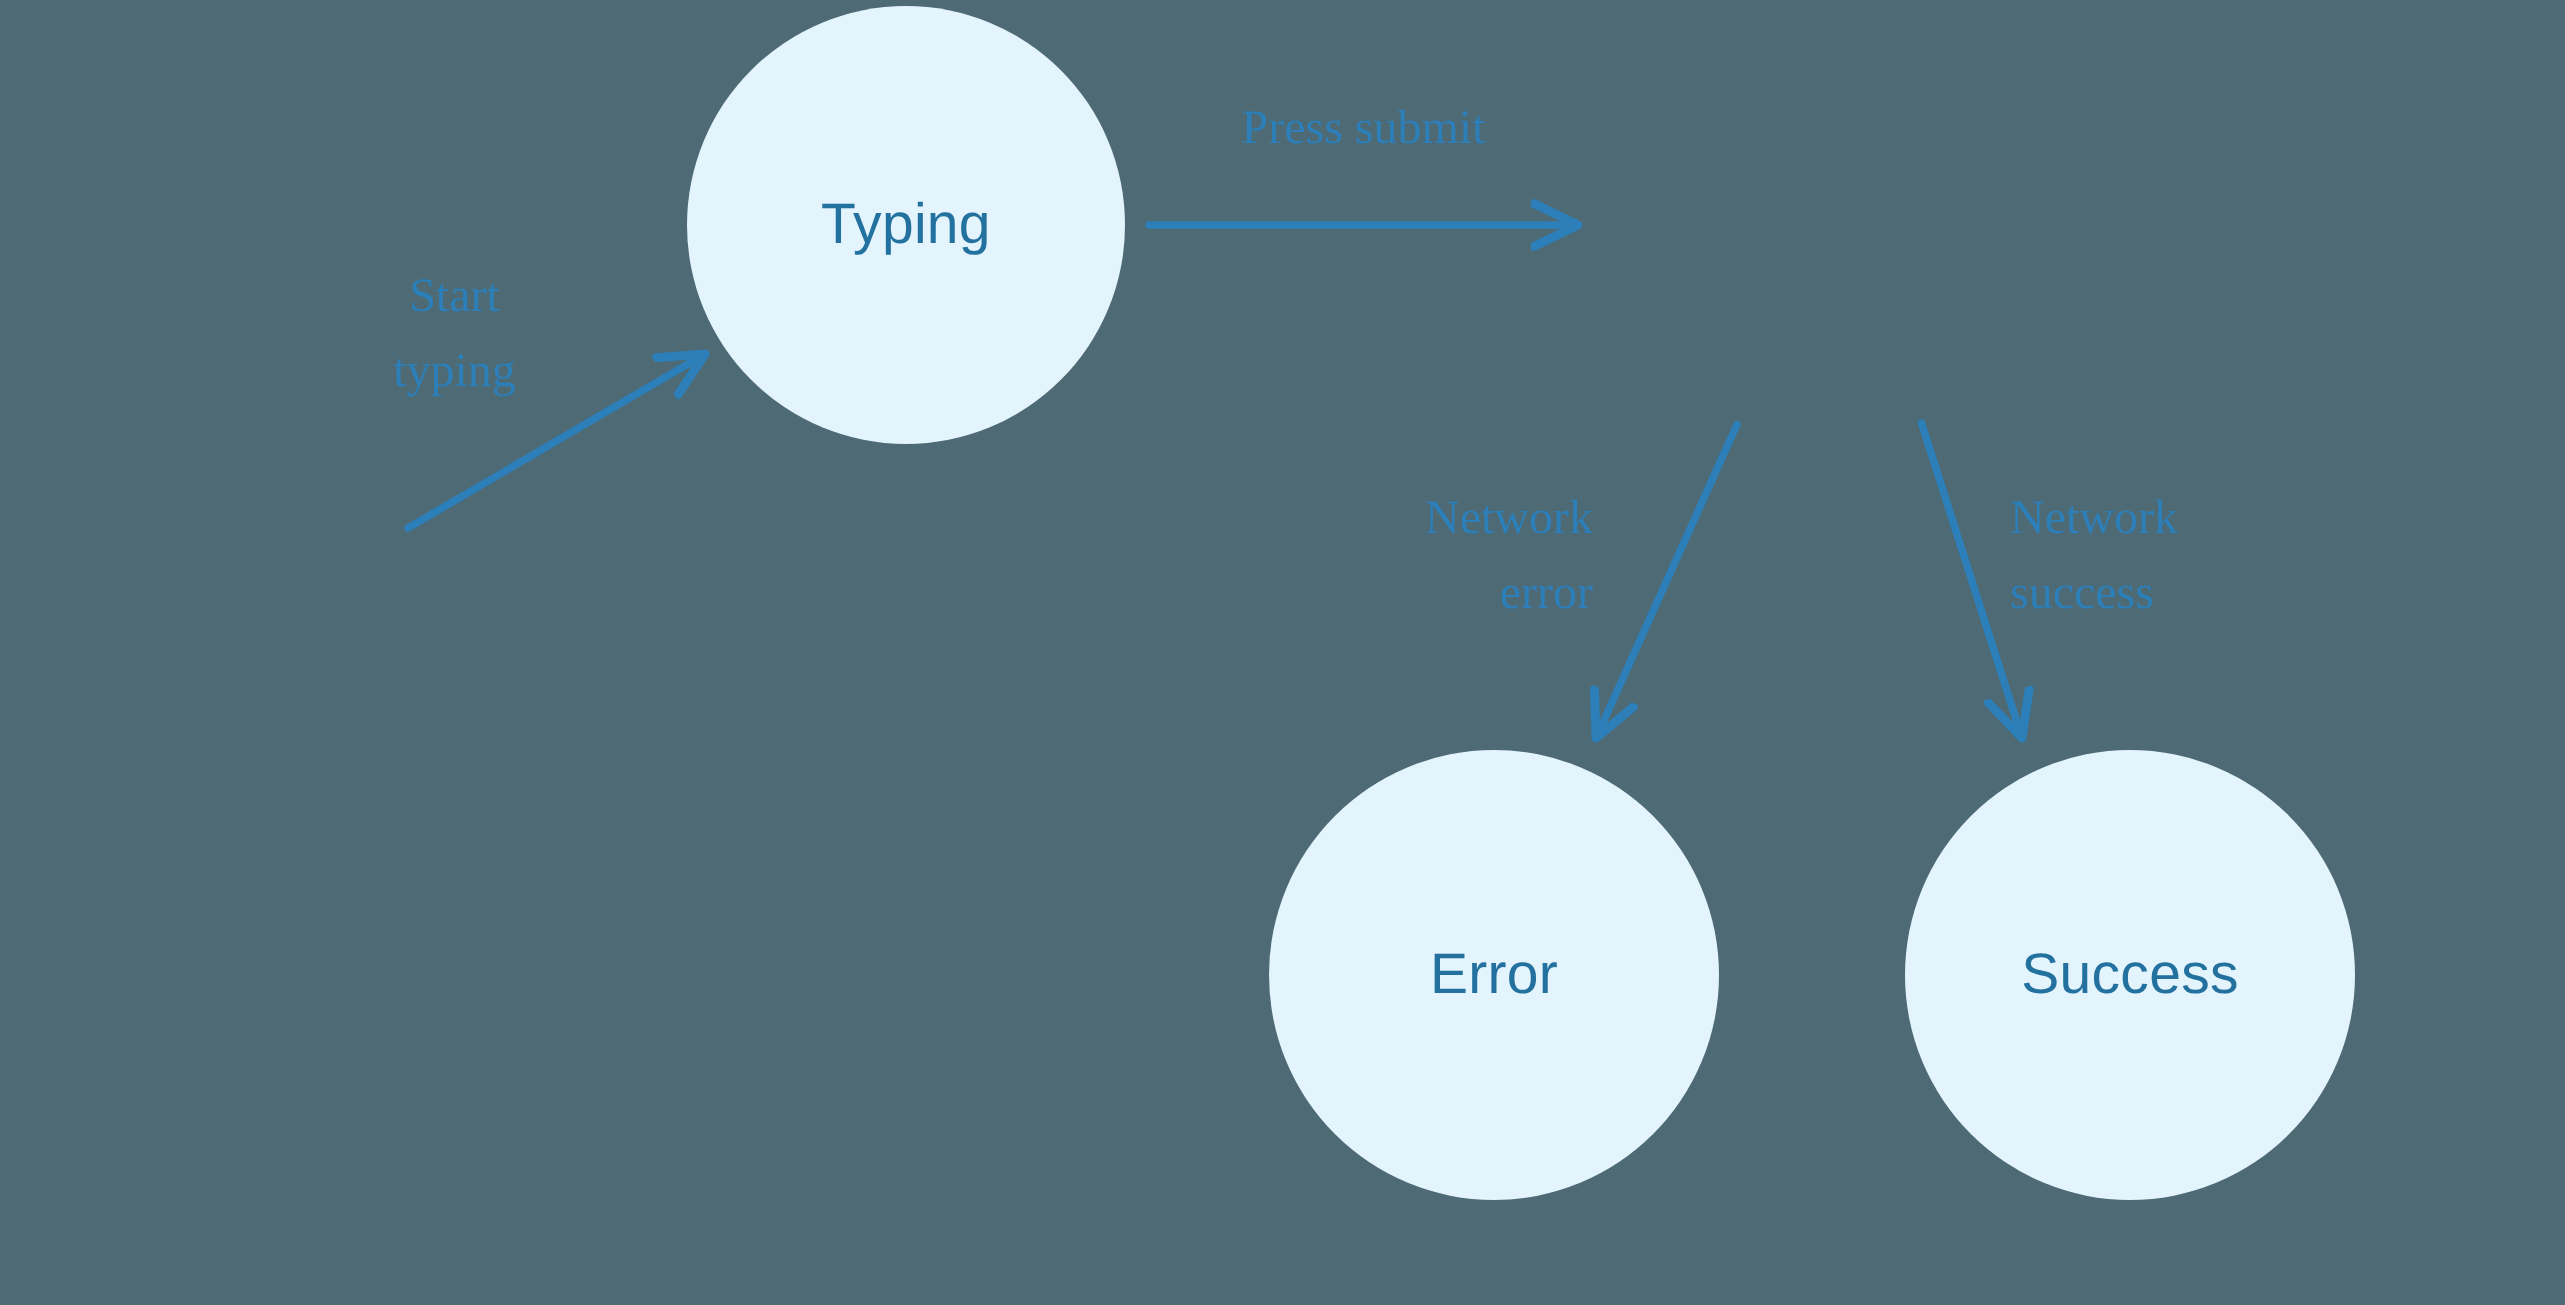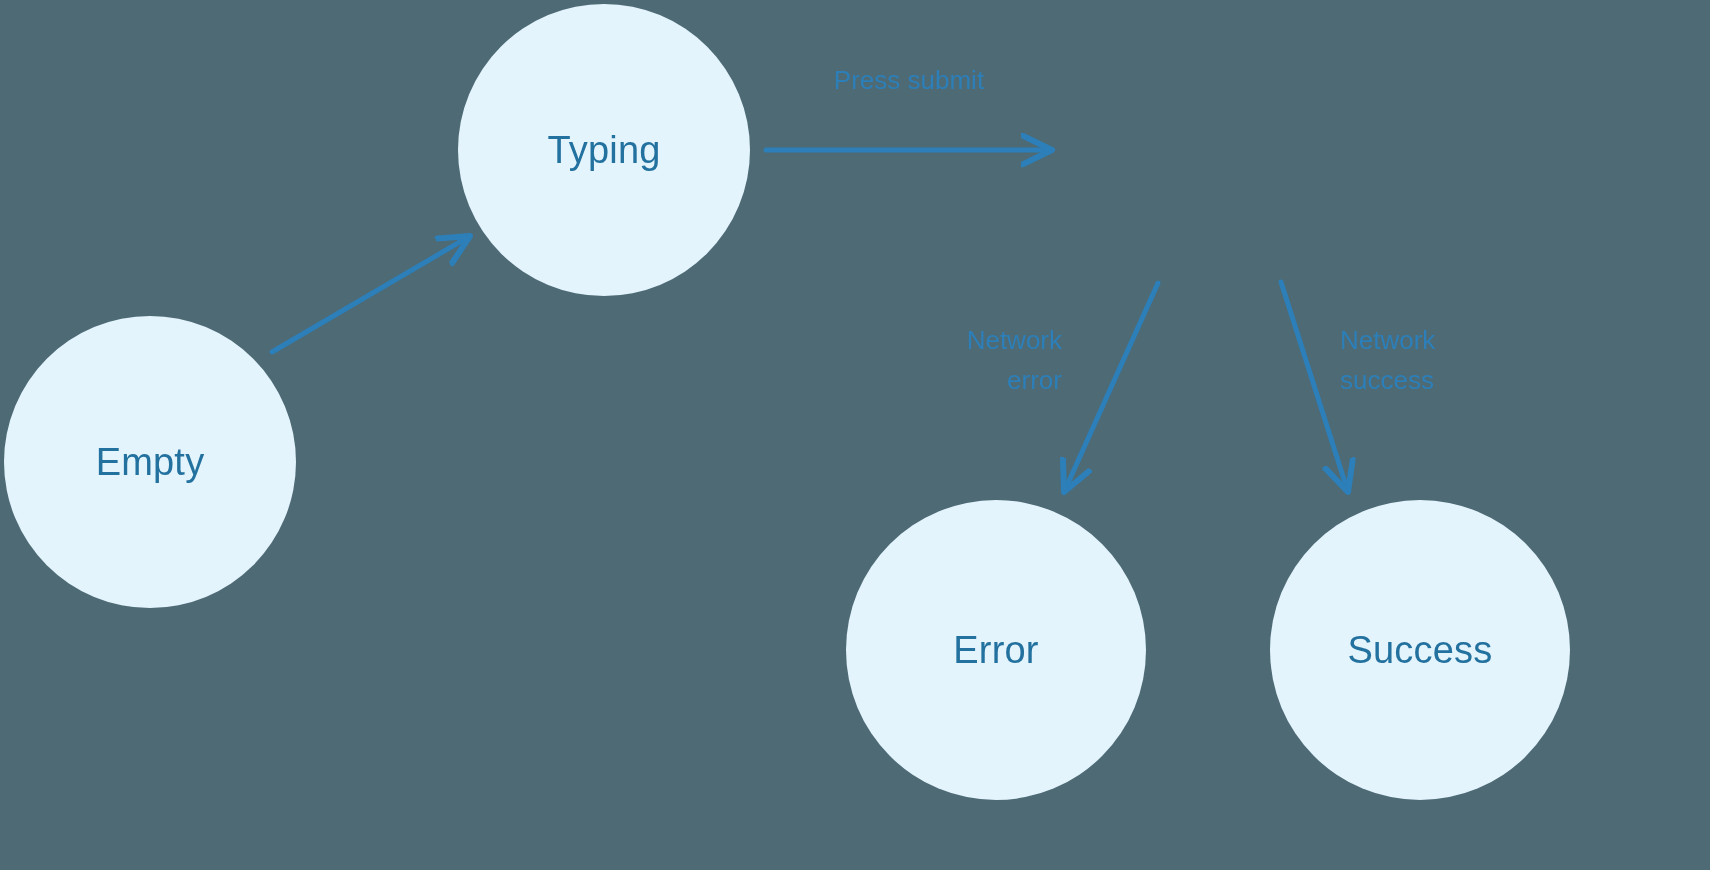--- a/index.html
+++ b/index.html
@@ -36,25 +36,26 @@
     font-size: 38px;
     font-weight: 400;
     letter-spacing: 0.2px;
     line-height: 1;
     white-space: nowrap;
     user-select: none;
   }
   .edge-label {
     position: absolute;
     color: #2C7FB8;
-    font-size: 26px;
+    font-size: 32px;
     font-weight: 400;
     line-height: 1.55;
     white-space: pre-line;
     user-select: none;
+    font-family: Liberation Serif, serif;
   }
   .edge-label.center { text-align: center; }
   .edge-label.right  { text-align: right; }
   .edge-label.left   { text-align: left; }
 </style>
 </head>
 <body>
 
 <div id="stage">
 
@@ -67,37 +68,36 @@
 
     <line x1="272" y1="352" x2="470" y2="236" stroke="#2C7FB8" stroke-width="5" stroke-linecap="round" marker-end="url(#arrowhead)"></line>
 
     <line x1="766" y1="150" x2="1052" y2="150" stroke="#2C7FB8" stroke-width="5" stroke-linecap="round" marker-end="url(#arrowhead)"></line>
 
     <line x1="1158" y1="283" x2="1064" y2="492" stroke="#2C7FB8" stroke-width="5" stroke-linecap="round" marker-end="url(#arrowhead)"></line>
 
     <line x1="1281" y1="282" x2="1348" y2="492" stroke="#2C7FB8" stroke-width="5" stroke-linecap="round" marker-end="url(#arrowhead)"></line>
   </svg>
 
-  <div class="node" style="left:4px; top:316px; width:292px; height:292px;">
-    <span class="node-label">Empty</span>
-  </div>
 
   <div class="node" style="left:458px; top:4px; width:292px; height:292px;">
     <span class="node-label">Typing</span>
   </div>
 
 
   <div class="node" style="left:846px; top:500px; width:300px; height:300px;">
     <span class="node-label">Error</span>
   </div>
 
   <div class="node" style="left:1270px; top:500px; width:300px; height:300px;">
     <span class="node-label">Success</span>
   </div>
 
+  <div class="edge-label center" style="left:248px; top:172px; width:110px;">Start
+typing</div>
 
   <div class="edge-label center" style="left:798px; top:60px; width:222px;">Press submit</div>
 
   <div class="edge-label right" style="left:882px; top:320px; width:180px;">Network
 error</div>
 
   <div class="edge-label left" style="left:1340px; top:320px; width:190px;">Network
 success</div>
 
 </div>

